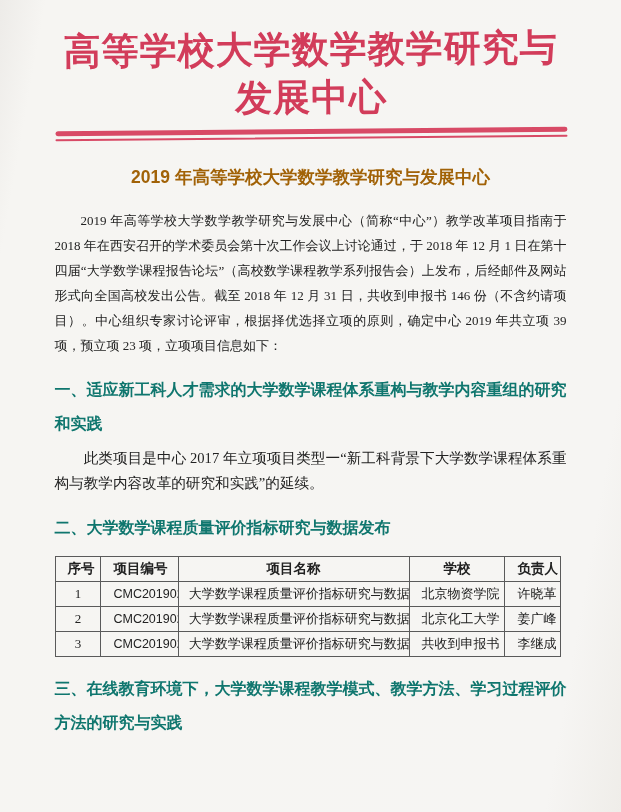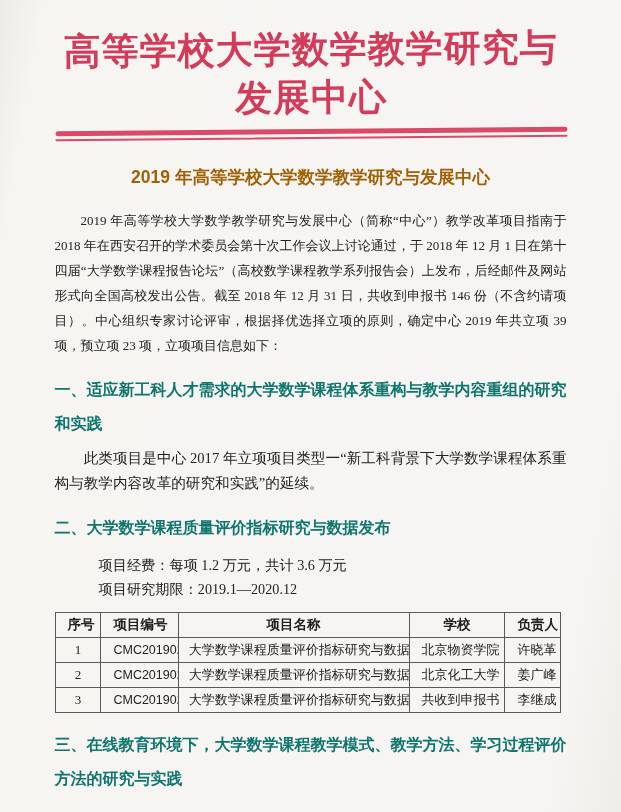--- a/index.html
+++ b/index.html
@@ -113,24 +113,20 @@
   </div>
 
   <p class="para">2019 年高等学校大学数学教学研究与发展中心（简称“中心”）教学改革项目指南于 2018 年在西安召开的学术委员会第十次工作会议上讨论通过，于 2018 年 12 月 1 日在第十四届“大学数学课程报告论坛”（高校数学课程教学系列报告会）上发布，后经邮件及网站形式向全国高校发出公告。截至 2018 年 12 月 31 日，共收到申报书 146 份（不含约请项目）。中心组织专家讨论评审，根据择优选择立项的原则，确定中心 2019 年共立项 39 项，预立项 23 项，立项项目信息如下：</p>
 
   <div class="section-heading">一、适应新工科人才需求的大学数学课程体系重构与教学内容重组的研究和实践</div>
 
   <p class="sub-para">此类项目是中心 2017 年立项项目类型一“新工科背景下大学数学课程体系重构与教学内容改革的研究和实践”的延续。</p>
 
   <div class="section-heading">二、大学数学课程质量评价指标研究与数据发布</div>
 
-  <div class="info-lines">
-    <div class="info-line">项目经费：每项 1.2 万元，共计 3.6 万元</div>
-    <div class="info-line">项目研究期限：2019.1—2020.12</div>
-  </div>
 
   <table class="results">
     <colgroup>
       <col class="c0">
         <col class="c1">
         <col class="c2">
         <col class="c3">
         <col class="c4">
     </colgroup>
     <thead>

